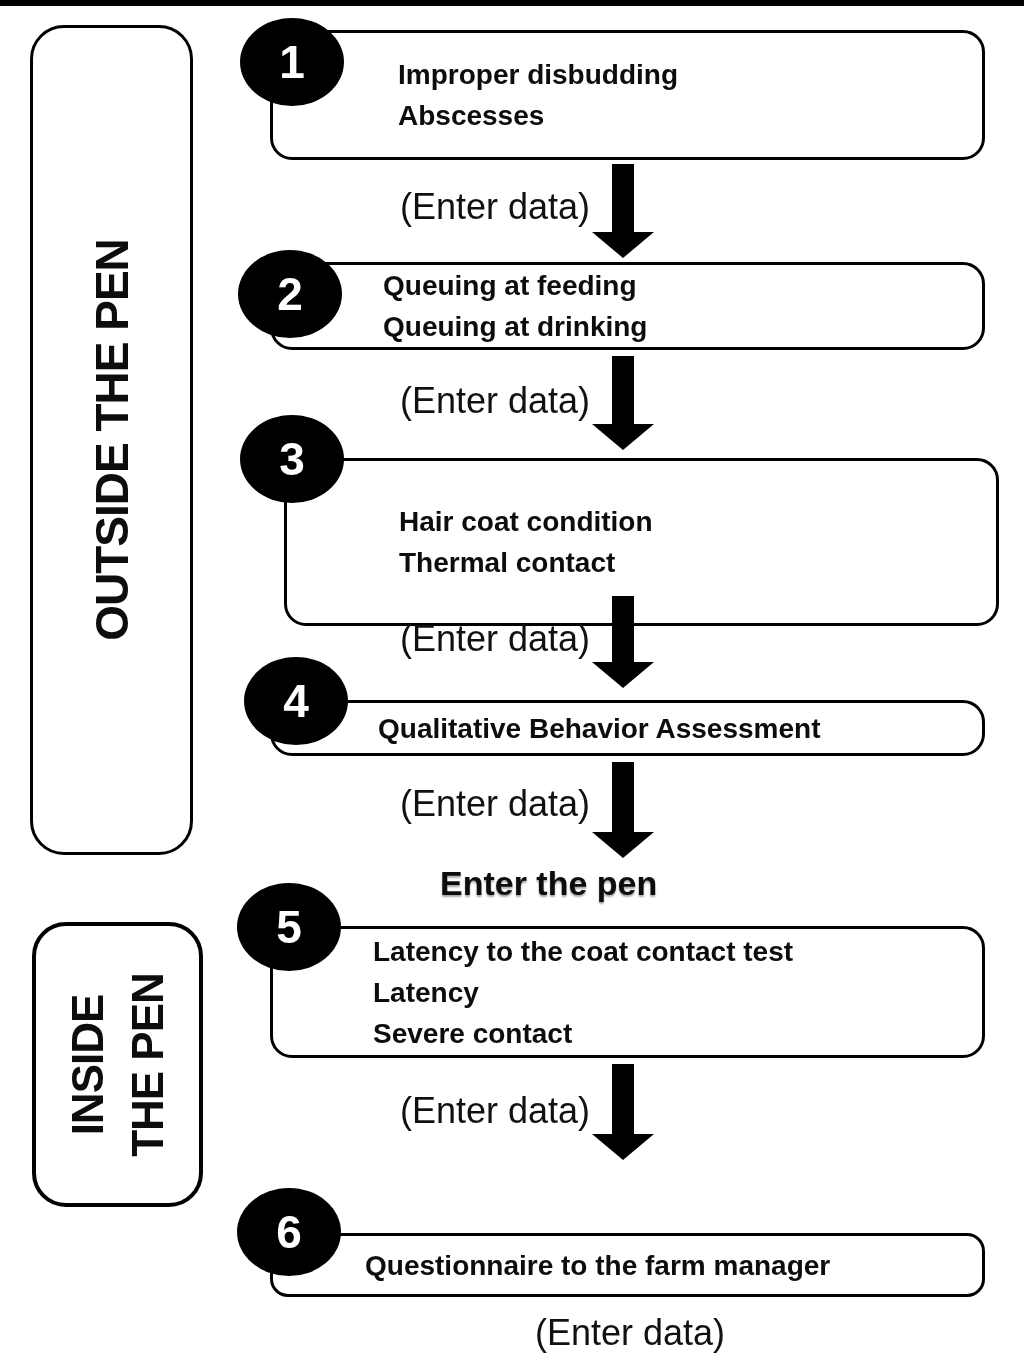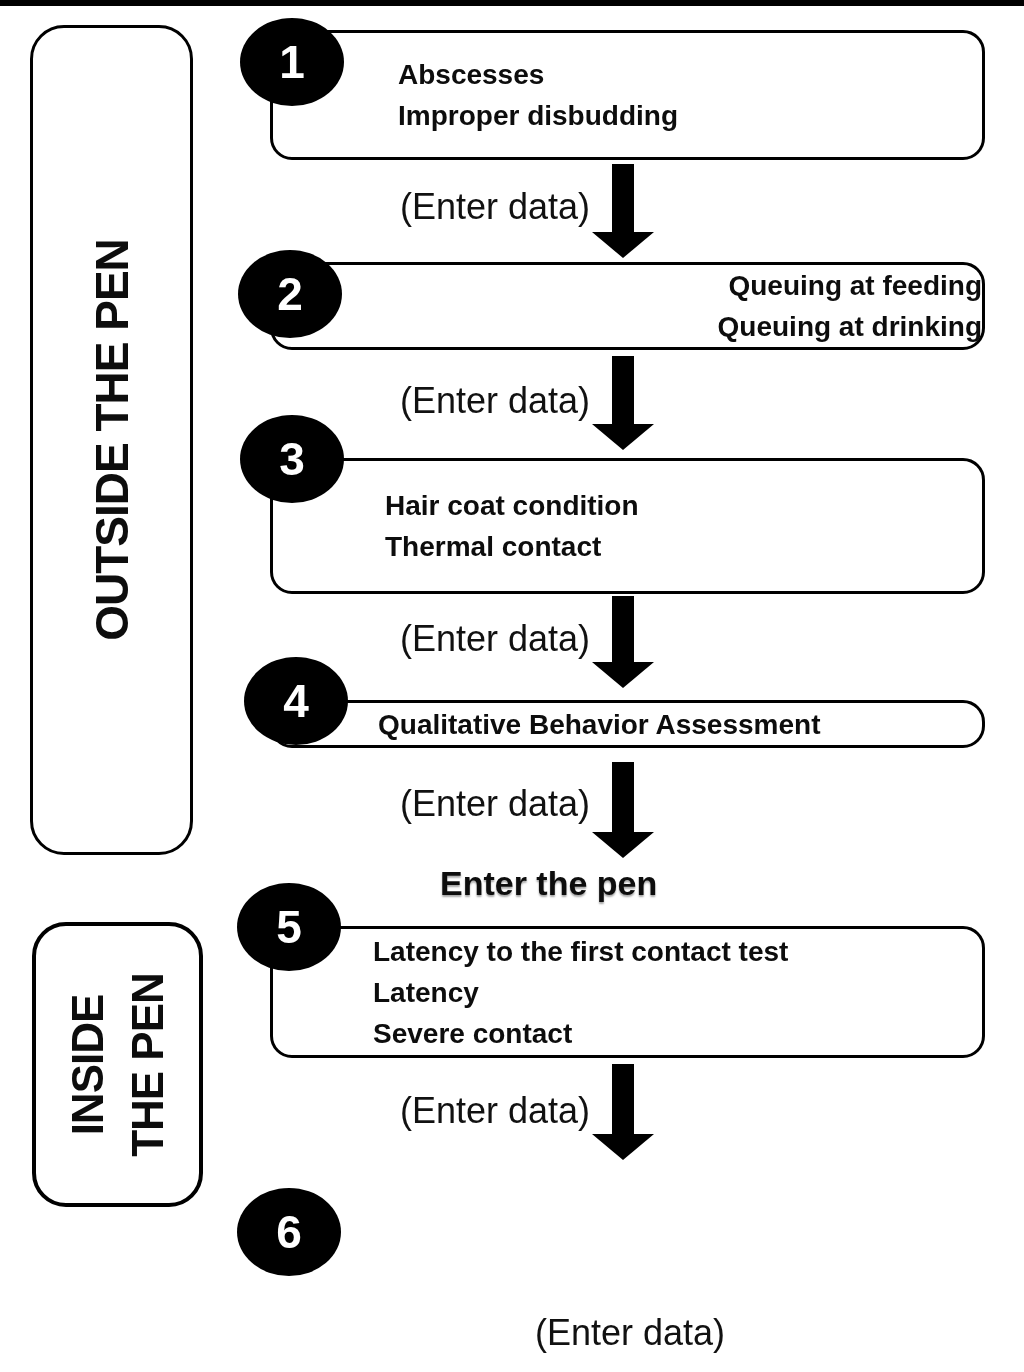--- a/index.html
+++ b/index.html
@@ -93,90 +93,93 @@
   </div>
 
   <div class="side-box" id="inside-box">
     <div class="vtext-multi">
       <div>INSIDE</div>
       <div>THE PEN</div>
     </div>
   </div>
 
   <div class="step-box" style="top:30px;height:130px;padding-left:125px;">
+    <div class="step-line">Improper disbudding</div>
     <div class="step-line">Abscesses</div>
-    <div class="step-line">Improper disbudding</div>
   </div>
   <div class="badge" style="left:240px;top:18px;">
     <span>1</span>
   </div>
 
   <div class="enter-label" style="top:186px;">(Enter data)</div>
   <div class="arrow" style="top:164px;">
     <div class="shaft" style="height:68px;"></div>
       <div class="head"></div>
   </div>
 
-  <div class="step-box" style="top:262px;height:88px;padding-left:110px;align-items:flex-end;">
+  <div class="step-box" style="top:262px;height:88px;padding-left:110px;">
     <div class="step-line">Queuing at feeding</div>
     <div class="step-line">Queuing at drinking</div>
   </div>
   <div class="badge" style="left:238px;top:250px;">
     <span>2</span>
   </div>
 
   <div class="enter-label" style="top:380px;">(Enter data)</div>
   <div class="arrow" style="top:356px;">
     <div class="shaft" style="height:68px;"></div>
       <div class="head"></div>
   </div>
 
-  <div class="step-box" style="top:458px;height:136px;padding-left:112px;">
+  <div class="step-box" style="top:458px;height:168px;padding-left:112px;margin-left:14px;">
     <div class="step-line">Hair coat condition</div>
     <div class="step-line">Thermal contact</div>
   </div>
   <div class="badge" style="left:240px;top:415px;">
     <span>3</span>
   </div>
 
   <div class="enter-label" style="top:618px;">(Enter data)</div>
   <div class="arrow" style="top:596px;">
     <div class="shaft" style="height:66px;"></div>
       <div class="head"></div>
   </div>
 
-  <div class="step-box" style="top:700px;height:48px;padding-left:105px;">
+  <div class="step-box" style="top:700px;height:56px;padding-left:105px;">
     <div class="step-line">Qualitative Behavior Assessment</div>
   </div>
   <div class="badge" style="left:244px;top:657px;">
     <span>4</span>
   </div>
 
   <div class="enter-label" style="top:783px;">(Enter data)</div>
   <div class="arrow" style="top:762px;">
     <div class="shaft" style="height:70px;"></div>
       <div class="head"></div>
   </div>
 
   <div class="pen-heading">Enter the pen</div>
 
   <div class="step-box" style="top:926px;height:132px;padding-left:100px;">
-    <div class="step-line">Latency to the first contact test</div>
+    <div class="step-line">Latency to the coat contact test</div>
     <div class="step-line">Latency</div>
     <div class="step-line">Severe contact</div>
   </div>
   <div class="badge" style="left:237px;top:883px;">
     <span>5</span>
   </div>
 
   <div class="enter-label" style="top:1090px;">(Enter data)</div>
   <div class="arrow" style="top:1064px;">
     <div class="shaft" style="height:70px;"></div>
       <div class="head"></div>
   </div>
 
+  <div class="step-box" style="top:1233px;height:64px;padding-left:92px;border-radius:18px;">
+    <div class="step-line">Questionnaire to the farm manager</div>
+  </div>
   <div class="badge" style="left:237px;top:1188px;">
     <span>6</span>
   </div>
 
   <div class="enter-label-bottom" style="top:1312px;">(Enter data)</div>
 
 </div>
 
 </body></html>

